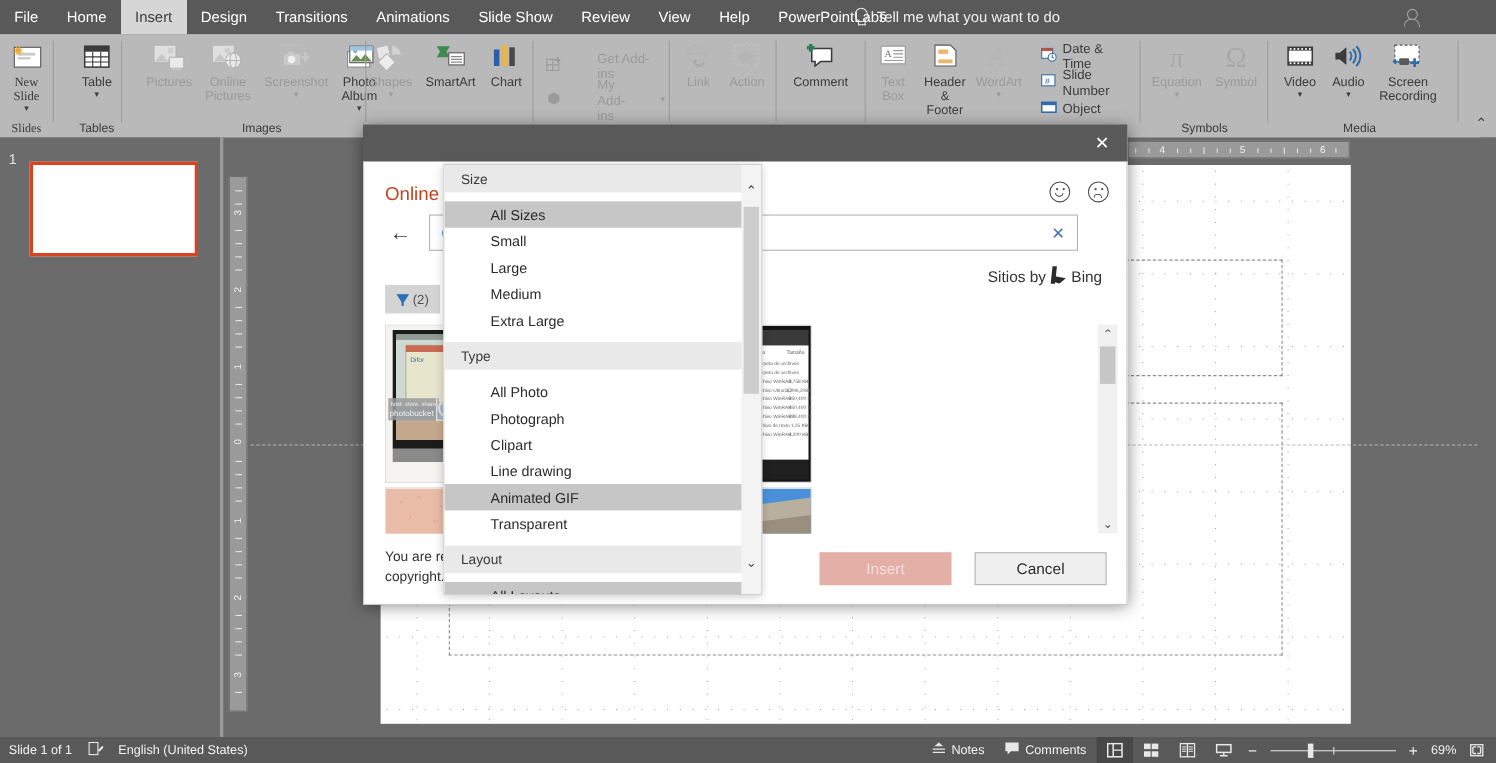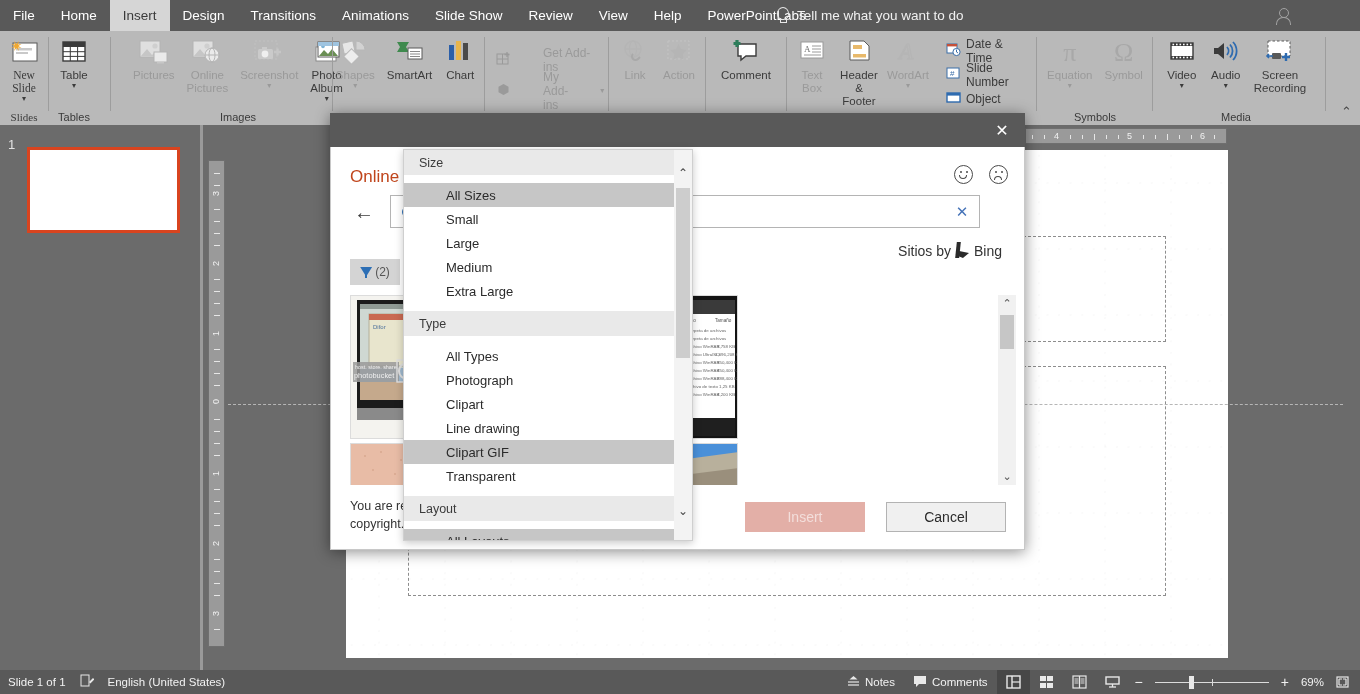--- a/index.html
+++ b/index.html
@@ -365,21 +365,21 @@
         </span>
         <span class="lbl">New
 Slide</span>
         <span class="caret">▾</span>
       </div>
     </div>
     <div class="gname">Slides</div>
   </div>
   <div class="sep" style="left:48px;"></div>
 
-  <div class="rgroup" style="left:46px;width:56px;">
+  <div class="rgroup" style="left:60px;width:56px;">
     <div class="items">
       <div class="btn">
         <span class="ic">
           <svg width="30" height="26" viewBox="0 0 30 26">
             <rect x="4" y="3" width="22" height="19" fill="#fff" stroke="#3b3b3b" stroke-width="1.4"></rect>
             <rect x="4" y="3" width="22" height="5" fill="#3b3b3b"></rect>
             <line x1="11.3" y1="8" x2="11.3" y2="22" stroke="#3b3b3b"></line>
             <line x1="18.6" y1="8" x2="18.6" y2="22" stroke="#3b3b3b"></line>
             <line x1="4" y1="12.7" x2="26" y2="12.7" stroke="#3b3b3b"></line>
             <line x1="4" y1="17.4" x2="26" y2="17.4" stroke="#3b3b3b"></line>
@@ -991,25 +991,25 @@
     <div style="height:8px"></div>
     <div class="dd-item sel">All Sizes</div>
     <div class="dd-item">Small</div>
     <div class="dd-item">Large</div>
     <div class="dd-item">Medium</div>
     <div class="dd-item">Extra Large</div>
     <div style="height:8px"></div>
 
     <div class="dd-group">Type</div>
     <div style="height:8px"></div>
-    <div class="dd-item">All Types</div>
+    <div class="dd-item">All Photo</div>
     <div class="dd-item">Photograph</div>
     <div class="dd-item">Clipart</div>
     <div class="dd-item">Line drawing</div>
-    <div class="dd-item sel">Clipart GIF</div>
+    <div class="dd-item sel">Animated GIF</div>
     <div class="dd-item">Transparent</div>
     <div style="height:8px"></div>
 
     <div class="dd-group">Layout</div>
     <div style="height:8px"></div>
     <div class="dd-item sel">All Layouts</div>
 
   </div>
   <div class="dd-scroll">
     <div class="up">⌃</div>

